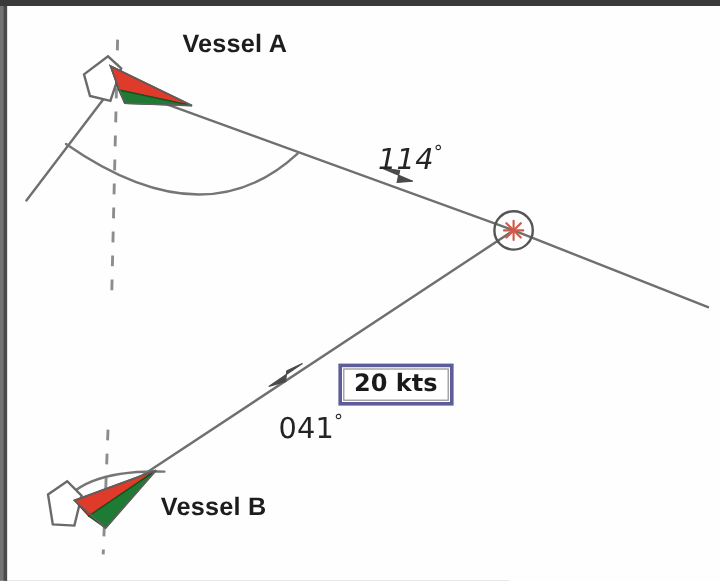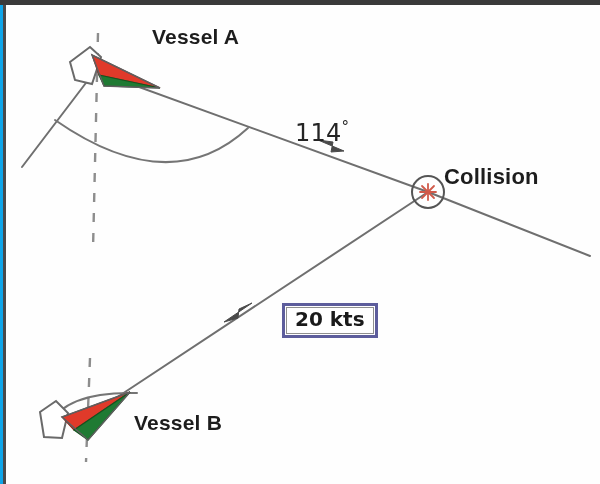--- a/index.html
+++ b/index.html
@@ -10,21 +10,21 @@
   body {
     width: 600px;
     height: 484px;
     overflow: hidden;
     font-family: "Liberation Sans", sans-serif;
   }
   #diagram-root {
     position: relative;
     width: 600px;
     height: 484px;
-    background: #0ea5e9;
+    background: #737373;
     box-sizing: border-box;
   }
   
   .frame-top {
     position: absolute;
     left: 0; top: 0;
     width: 600px; height: 5px;
     background: #3a3a3a;
   }
   .frame-left {
@@ -143,25 +143,27 @@
         <line x1="434" y1="186" x2="422" y2="198"></line>
       </g>
     </g>
 
   </svg>
 
   <div class="label label-vessel" style="left:152px; top:25px;">Vessel A</div>
 
   <div class="label label-vessel" style="left:134px; top:411px;text-align:center;">Vessel B</div>
 
-  <div class="label label-collision" style="left:444px; top:164px;">Collision</div>
 
 
-  <div class="label label-heading" style="left:295px; top:118px;">
+  <div class="label label-heading" style="left:315px; top:118px;font-style:italic;">
     <span>114</span><span class="deg">°</span>
   </div>
 
   <div class="speed-box" style="left:282px; top:303px;">
     <div class="inner">20 kts</div>
   </div>
 
+  <div class="label label-heading" style="left:232px; top:342px;">
+    <span>041</span><span class="deg">°</span>
+  </div>
 
 </div>
 
 </body></html>

